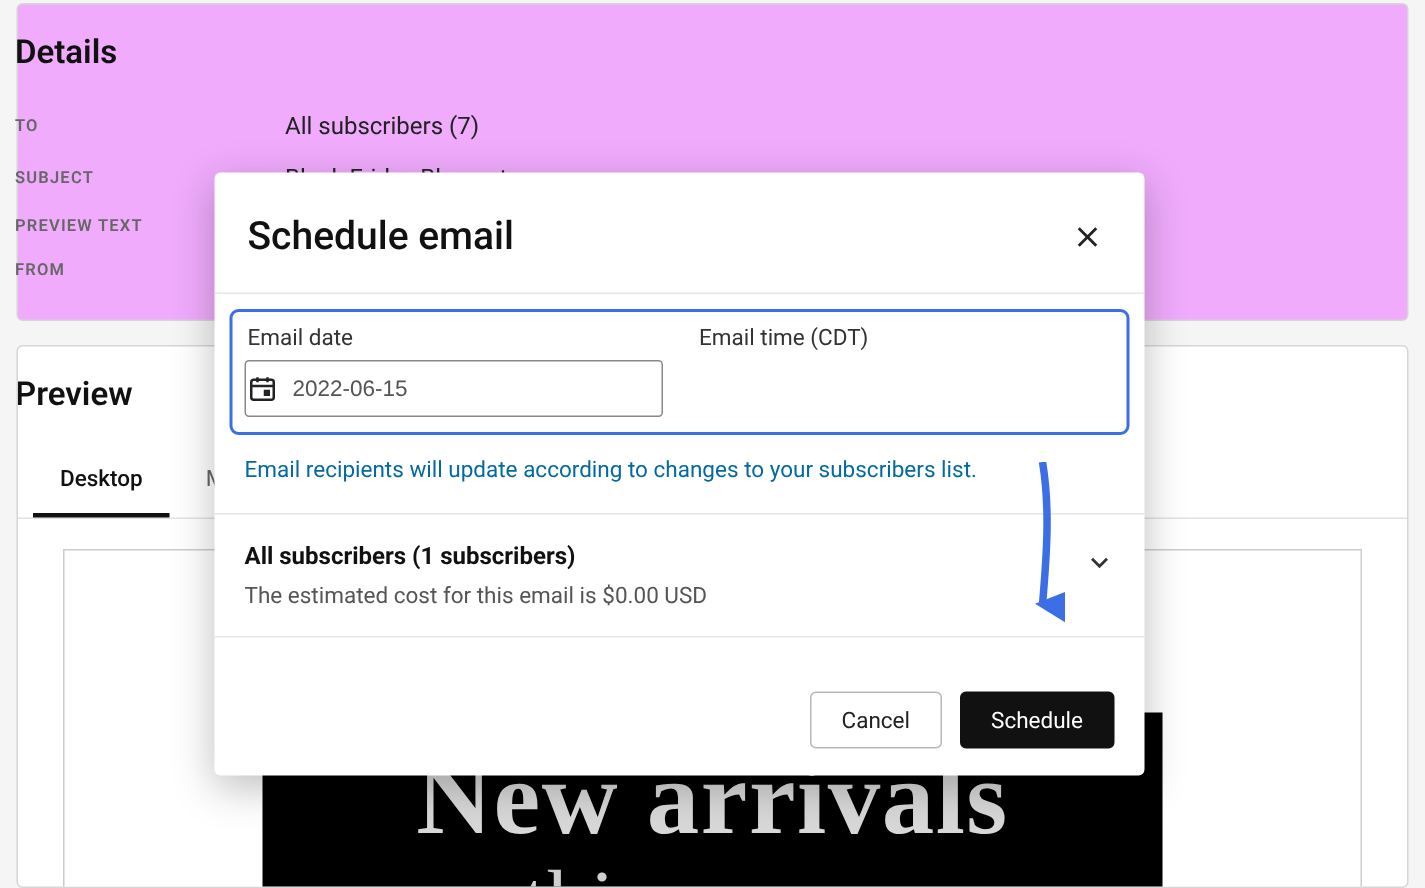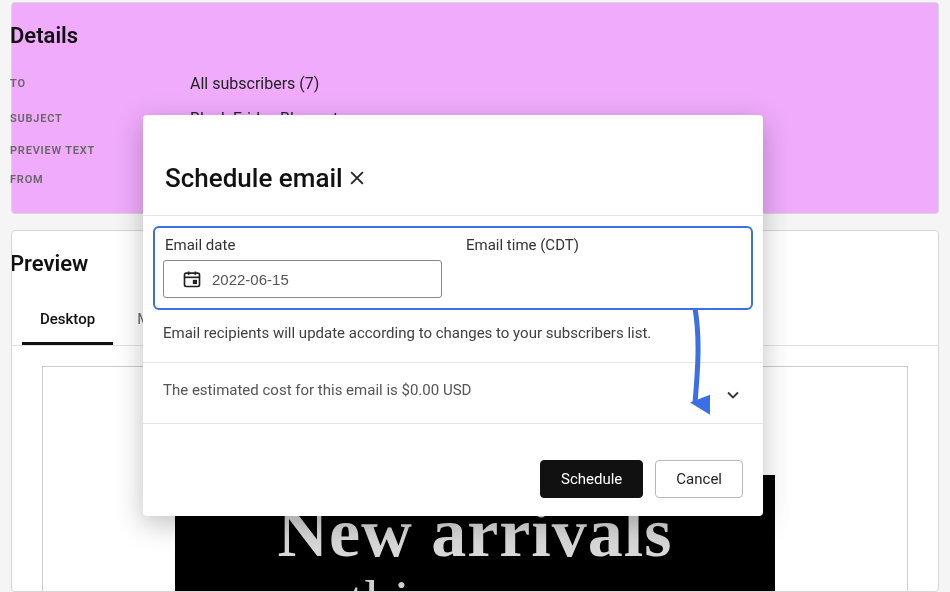--- a/index.html
+++ b/index.html
@@ -131,25 +131,24 @@
       left: 143px;
       top: 115px;
       width: 620px;
       background: #fff;
       border-radius: 4px;
       box-shadow: 0 8px 28px rgba(0,0,0,0.25);
       pointer-events: auto;
     }
     .modal-header {
       display: flex;
-      justify-content: flex-start;
-      align-items: center;
-      padding: 18px 24px 22px 22px;
+      justify-content: space-between;
+      align-items: center;
+      padding: 28px 24px 22px 22px;
       border-bottom: 1px solid #e6e6e6;
-      margin-top: 30px;
     }
     .modal-title {
       font-size: 26px;
       font-weight: 500;
       color: #111;
     }
     .close-btn {
       width: 28px;
       height: 28px;
       display: flex;
@@ -182,40 +181,40 @@
       color: #333;
       margin-bottom: 6px;
       margin-left: 2px;
     }
     .input-wrap {
       height: 38px;
       border: 1px solid #888;
       border-radius: 3px;
       display: flex;
       align-items: center;
-      padding: 0 18px;
+      padding: 0 1px;
       gap: 10px;
     }
     .input-wrap input {
       border: none;
       outline: none;
       font-size: 15px;
       color: #555;
       width: 100%;
       background: transparent;
     }
     .icon-svg {
       width: 20px;
       height: 20px;
       flex-shrink: 0;
       color: #222;
     }
     .note-text {
       font-size: 15px;
-      color: #404040;
+      color: #0369a1;
       margin-top: 0px;
     }
     .subscribers-section {
       border-top: 1px solid #e6e6e6;
       border-bottom: 1px solid #e6e6e6;
       margin: 20px -20px 0;
       padding: 18px 20px;
       display: flex;
       justify-content: space-between;
       align-items: flex-start;
@@ -335,30 +334,31 @@
           </div>
         </div>
         <div class="field">
           <div class="field-label">Email time (CDT)</div>
         </div>
       </div>
       <div class="note-text">Email recipients will update according to changes to your subscribers list.</div>
 
       <div class="subscribers-section">
         <div class="subs-left">
+          <div class="subs-title">All subscribers (1 subscribers)</div>
           <div class="subs-cost">The estimated cost for this email is $0.00 USD</div>
         </div>
         <svg class="icon-svg chevron" viewBox="0 0 24 24" fill="none" stroke="currentColor" stroke-width="2.2">
           <polyline points="6 9 12 15 18 9"></polyline>
         </svg>
       </div>
     </div>
     <div class="modal-footer">
+      <div class="btn btn-secondary">Cancel</div>
       <div class="btn btn-primary">Schedule</div>
-      <div class="btn btn-secondary">Cancel</div>
     </div>
   </div>
 </div>
 
 <svg class="arrow-overlay" viewBox="0 0 30 108">
   <defs>
     <marker id="arrowhead" markerWidth="7" markerHeight="7" refX="3.5" refY="6" orient="auto">
       <polygon points="0 0, 7 0, 3.5 7" fill="#3c6fe6"></polygon>
     </marker>
   </defs>

